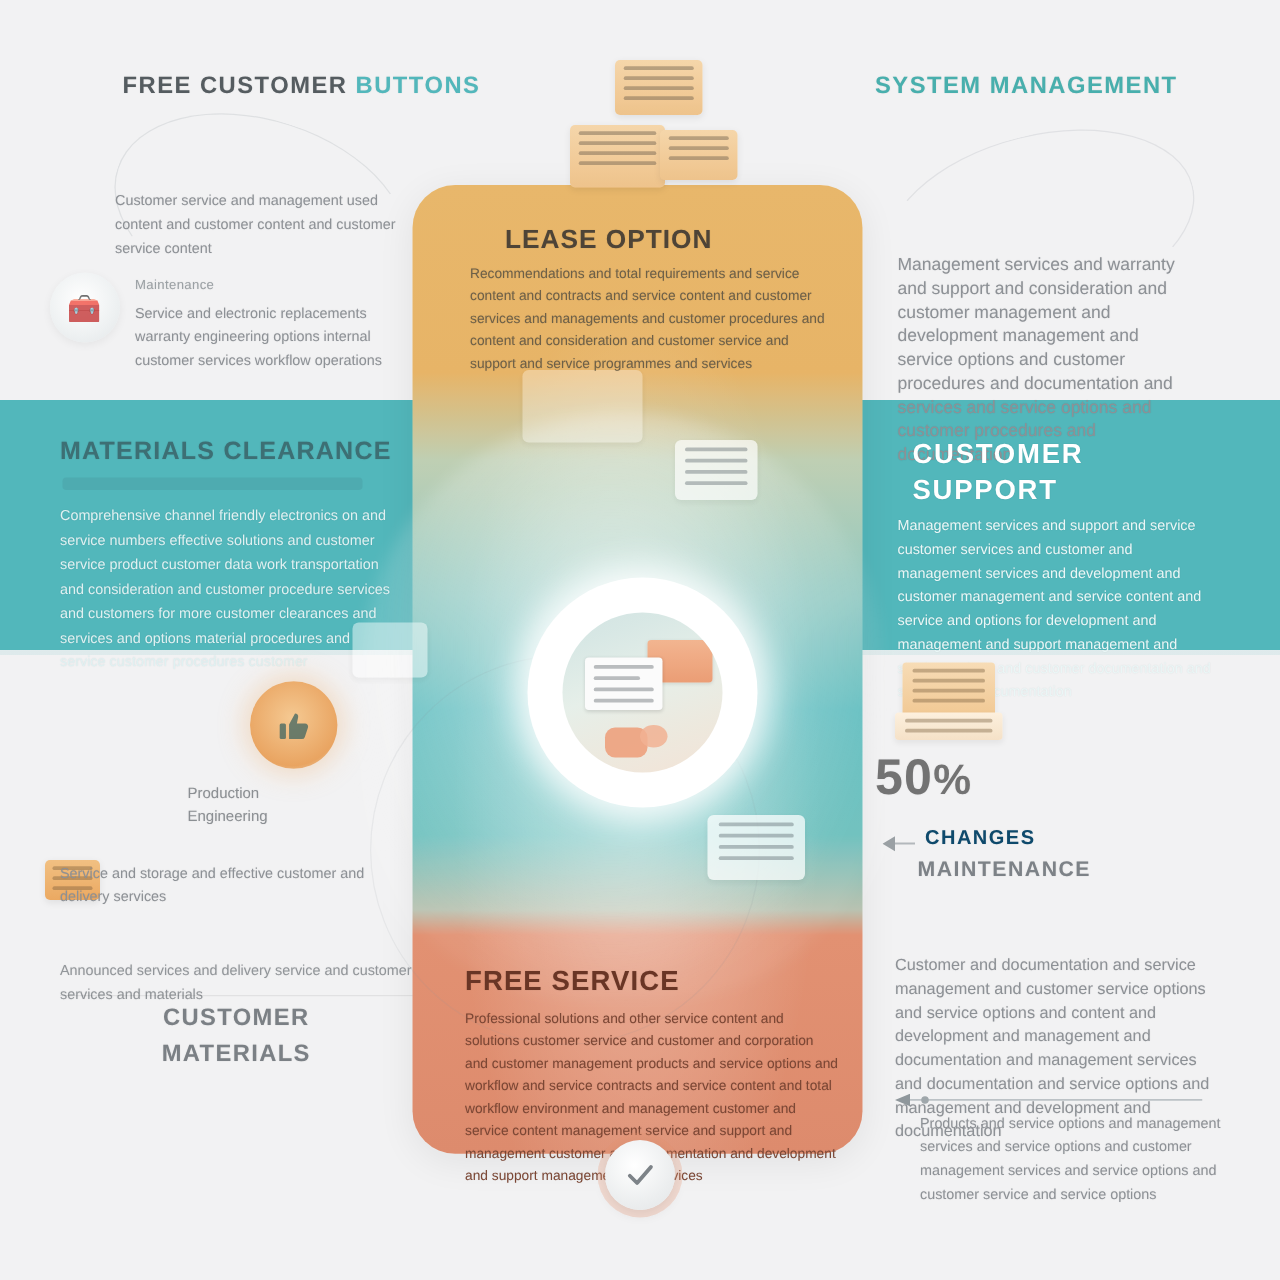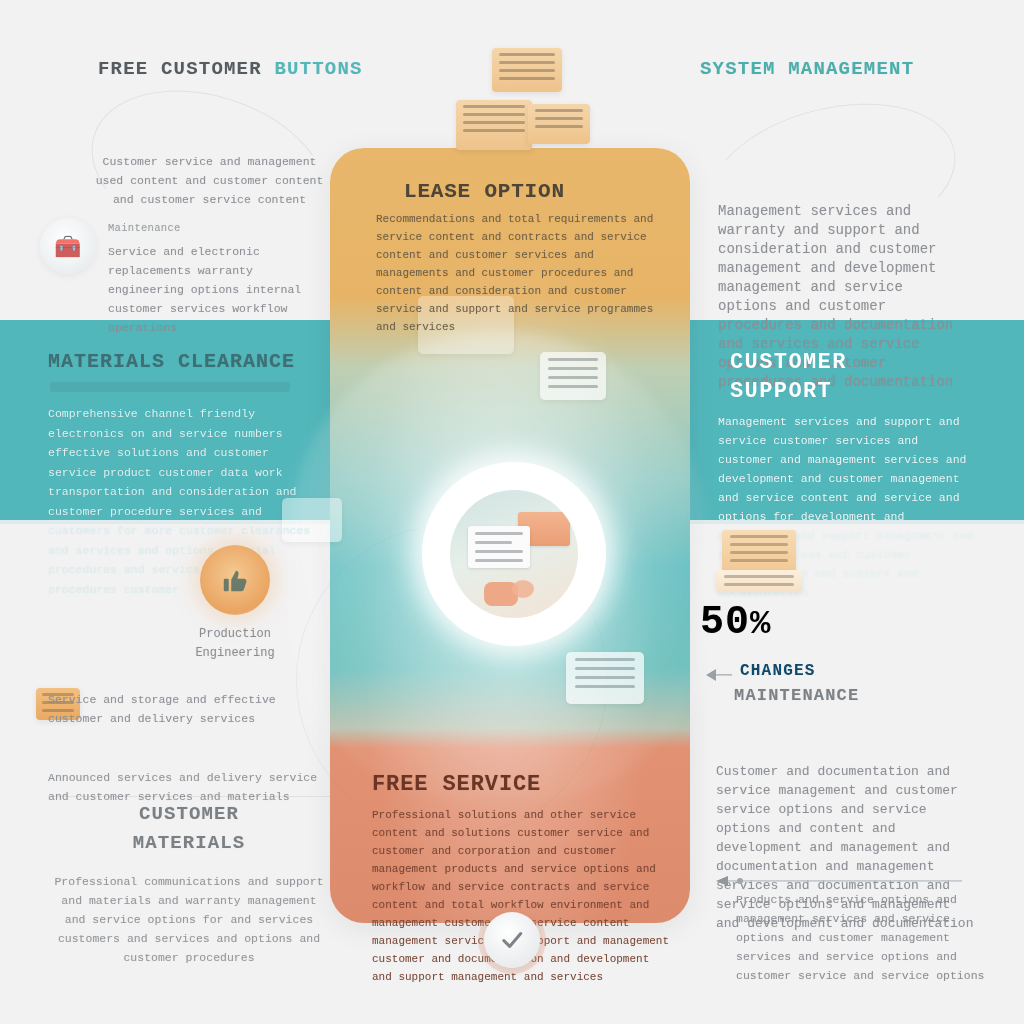--- a/index.html
+++ b/index.html
@@ -47,35 +47,35 @@
     position:absolute;left:288px;top:330px;width:420px;height:470px;
     border-radius:210px 210px 180px 180px;
     background:radial-gradient(ellipse at 48% 40%,rgba(255,255,255,.55),rgba(255,255,255,.06) 70%);
     filter:blur(6px);
   }
 
   
   .hdr{
     font-weight:bold;letter-spacing:.6px;
   }
-  .blurtxt{ text-shadow:0 0 1.2px rgba(0,0,0,.12);font-family:Liberation Mono, monospace; }
+  .blurtxt{ text-shadow:0 0 1.2px rgba(0,0,0,.12); }
 
   .lbl-topleft{
     position:absolute;left:98px;top:58px;width:300px;
     font-size:19px;font-weight:bold;letter-spacing:1.2px;color:#555c60;
   }
   .lbl-topleft .accent{color:#4fb8bc;}
   .lbl-topright{
     position:absolute;left:700px;top:58px;width:300px;
     font-size:19px;font-weight:bold;letter-spacing:1.2px;color:#45b0ae;
   }
 
   .p-left-top{
     position:absolute;left:92px;top:152px;width:235px;
-    font-size:11.5px;line-height:19px;color:#8d9196;text-align:center;
+    font-size:11.5px;line-height:19px;color:#8d9196;
   }
   .p-right-top{
     position:absolute;left:718px;top:202px;width:240px;
     font-size:14px;line-height:19px;color:#8d9196;
   }
 
   .icon-row{
     position:absolute;left:40px;top:218px;width:290px;
     display:flex;gap:12px;align-items:flex-start;
   }
@@ -179,21 +179,21 @@
     position:absolute;border-radius:4px;
     background:linear-gradient(180deg,#f6d6a8,#f0c389);
     box-shadow:0 2px 6px rgba(0,0,0,.08);
   }
   .doc i{display:block;height:3px;margin:5px 7px;background:rgba(110,95,75,.45);border-radius:2px;}
   .doc.a{left:40px;top:4px;width:70px;height:44px;}
   .doc.b{left:4px;top:56px;width:76px;height:50px;}
   .doc.c{left:76px;top:60px;width:62px;height:40px;}
 
   
-  .thumb-wrap{position:absolute;left:150px;top:545px;width:170px;text-align:center;}
+  .thumb-wrap{position:absolute;left:150px;top:545px;width:170px;}
   .thumb-circle{
     width:70px;height:70px;border-radius:50%;margin:0 auto;
     background:radial-gradient(circle at 48% 42%,#f7c98f,#eba45e 70%,rgba(235,164,94,.25));
     display:flex;align-items:center;justify-content:center;
     box-shadow:0 0 20px 6px rgba(240,180,120,.35);
   }
   .thumb-circle svg{display:block;opacity:.8;}
   .thumb-cap{
     margin-top:10px;font-size:12px;line-height:19px;color:#8b8f93;
   }
@@ -228,21 +228,21 @@
   .stat-docs .sd{
     position:absolute;border-radius:3px;background:linear-gradient(180deg,#f8dcb4,#f2c78f);
     box-shadow:0 2px 5px rgba(0,0,0,.07);
   }
   .stat-docs .sd.a{left:10px;top:0;width:74px;height:46px;}
   .stat-docs .sd.b{left:4px;top:40px;width:86px;height:22px;background:linear-gradient(180deg,#fdf0dd,#f6e1c6);}
   .stat-docs .sd i{display:block;height:3px;margin:5px 8px;background:rgba(120,92,58,.4);border-radius:2px;}
 
   .stat-value{
     position:absolute;left:700px;top:600px;width:300px;
-    font-size:40px;font-weight:bold;letter-spacing:1px;color:#000000;
+    font-size:40px;font-weight:bold;letter-spacing:1px;color:#737373;
   }
   .stat-value .unit{font-size:34px;}
   .stat-lbl1{
     position:absolute;left:740px;top:662px;width:260px;
     font-size:16px;font-weight:bold;letter-spacing:1.2px;color:#0c4a6e;
   }
   .stat-lbl2{
     position:absolute;left:734px;top:686px;width:270px;
     font-size:17px;font-weight:bold;letter-spacing:1.2px;color:#7d8287;
   }
@@ -374,21 +374,20 @@
       <i></i>
       <i></i>
     </div>
   <div class="left-note blurtxt">Service and storage and effective customer and delivery services</div>
   <div class="left-note2 blurtxt">Announced services and delivery service and customer services and materials</div>
   <div class="hline" style="left:48px;top:796px;width:282px;"></div>
   <div class="blk-hdr-center hdr blurtxt">
     <div>CUSTOMER</div>
     <div>MATERIALS</div>
   </div>
-  <div class="blk-p-center blurtxt">Professional communications and support and materials and warranty management and service options for and services customers and services and options and customer procedures</div>
 
   <div class="cc-hdr hdr blurtxt">LEASE OPTION</div>
   <div class="cc-p blurtxt">Recommendations and total requirements and service content and contracts and service content and customer services and managements and customer procedures and content and consideration and customer service and support and service programmes and services</div>
   <div class="cc-hdr2 hdr blurtxt">FREE SERVICE</div>
   <div class="cc-p2 blurtxt">Professional solutions and other service content and solutions customer service and customer and corporation and customer management products and service options and workflow and service contracts and service content and total workflow environment and management customer and service content management service and support and management customer and documentation and development and support management and services</div>
 
   <div class="donut">
     <div class="hole">
       <div class="mini-card"></div>
       <div class="mini-doc">

